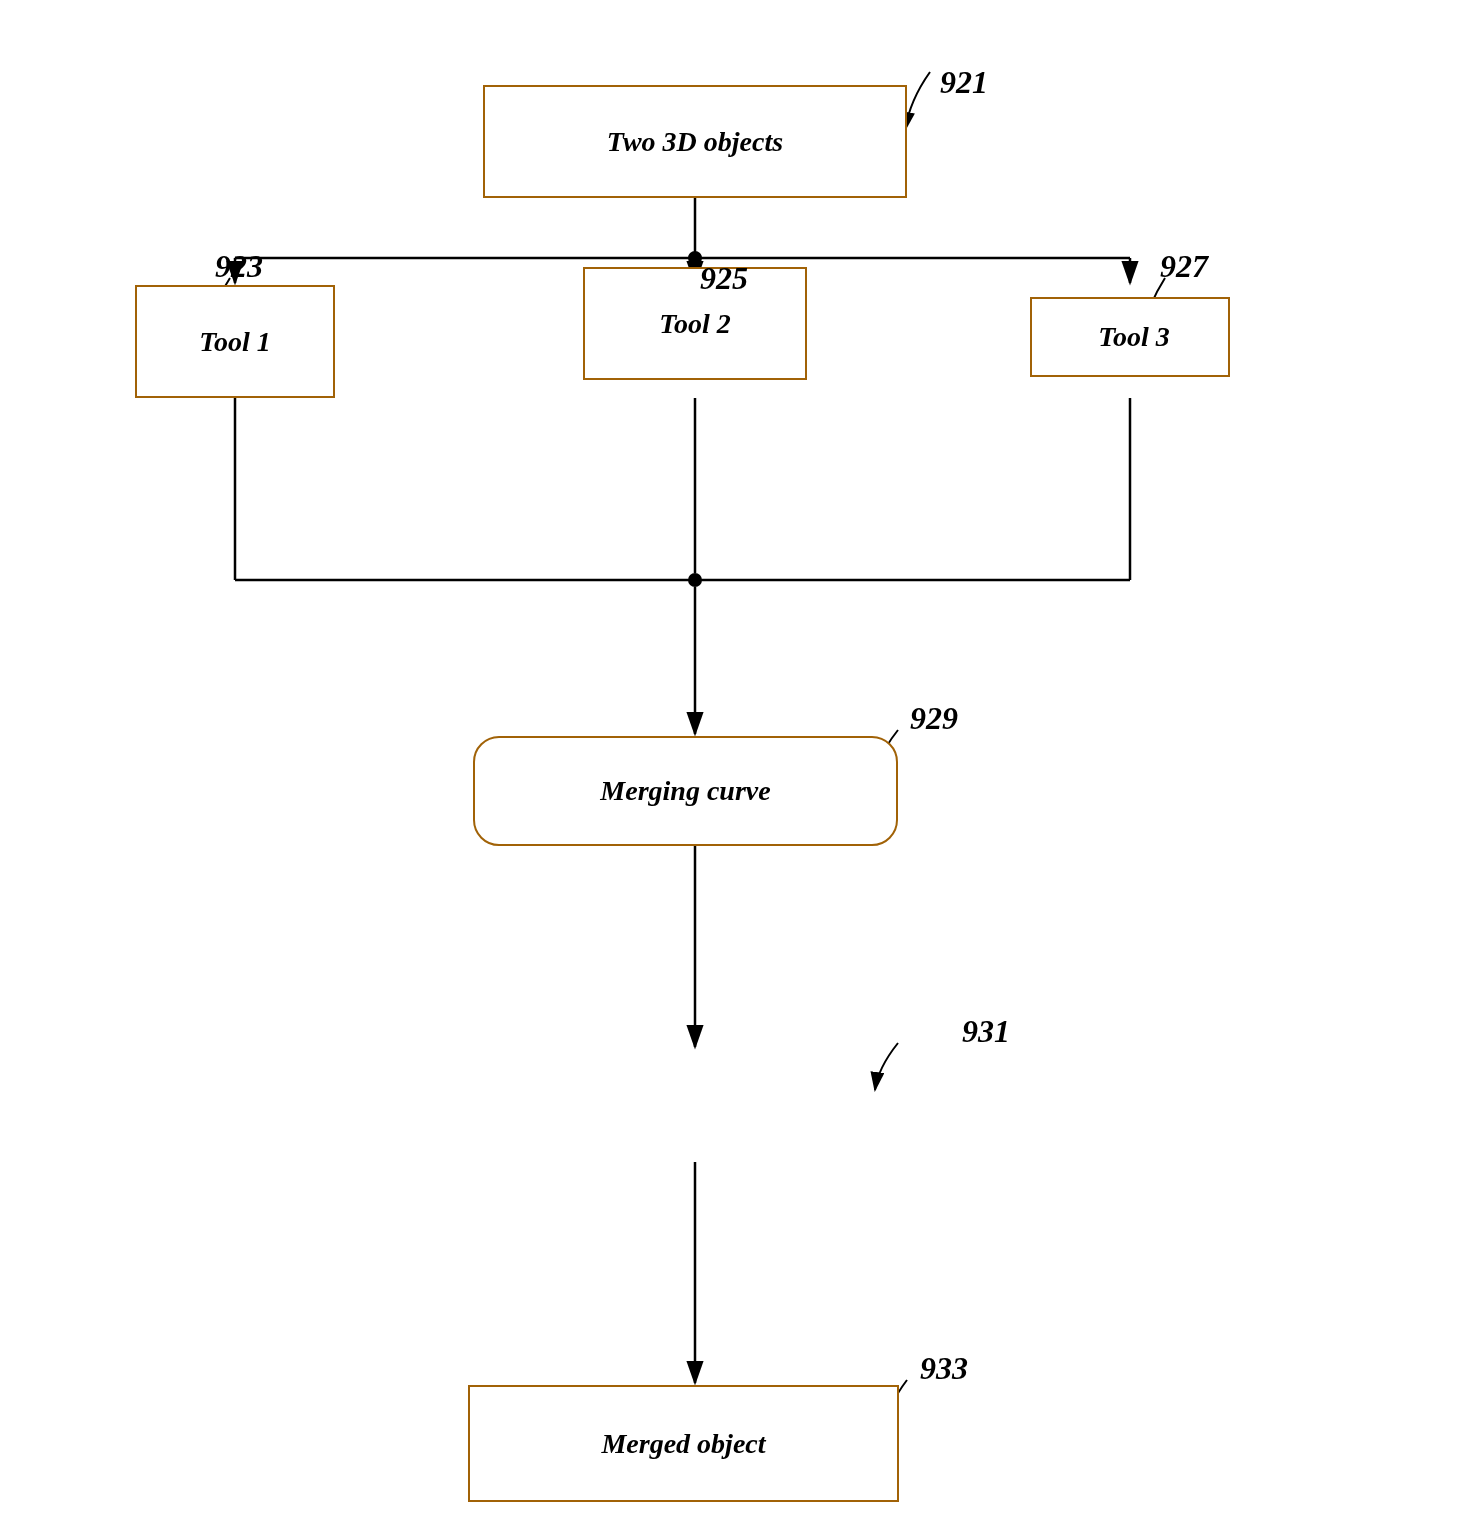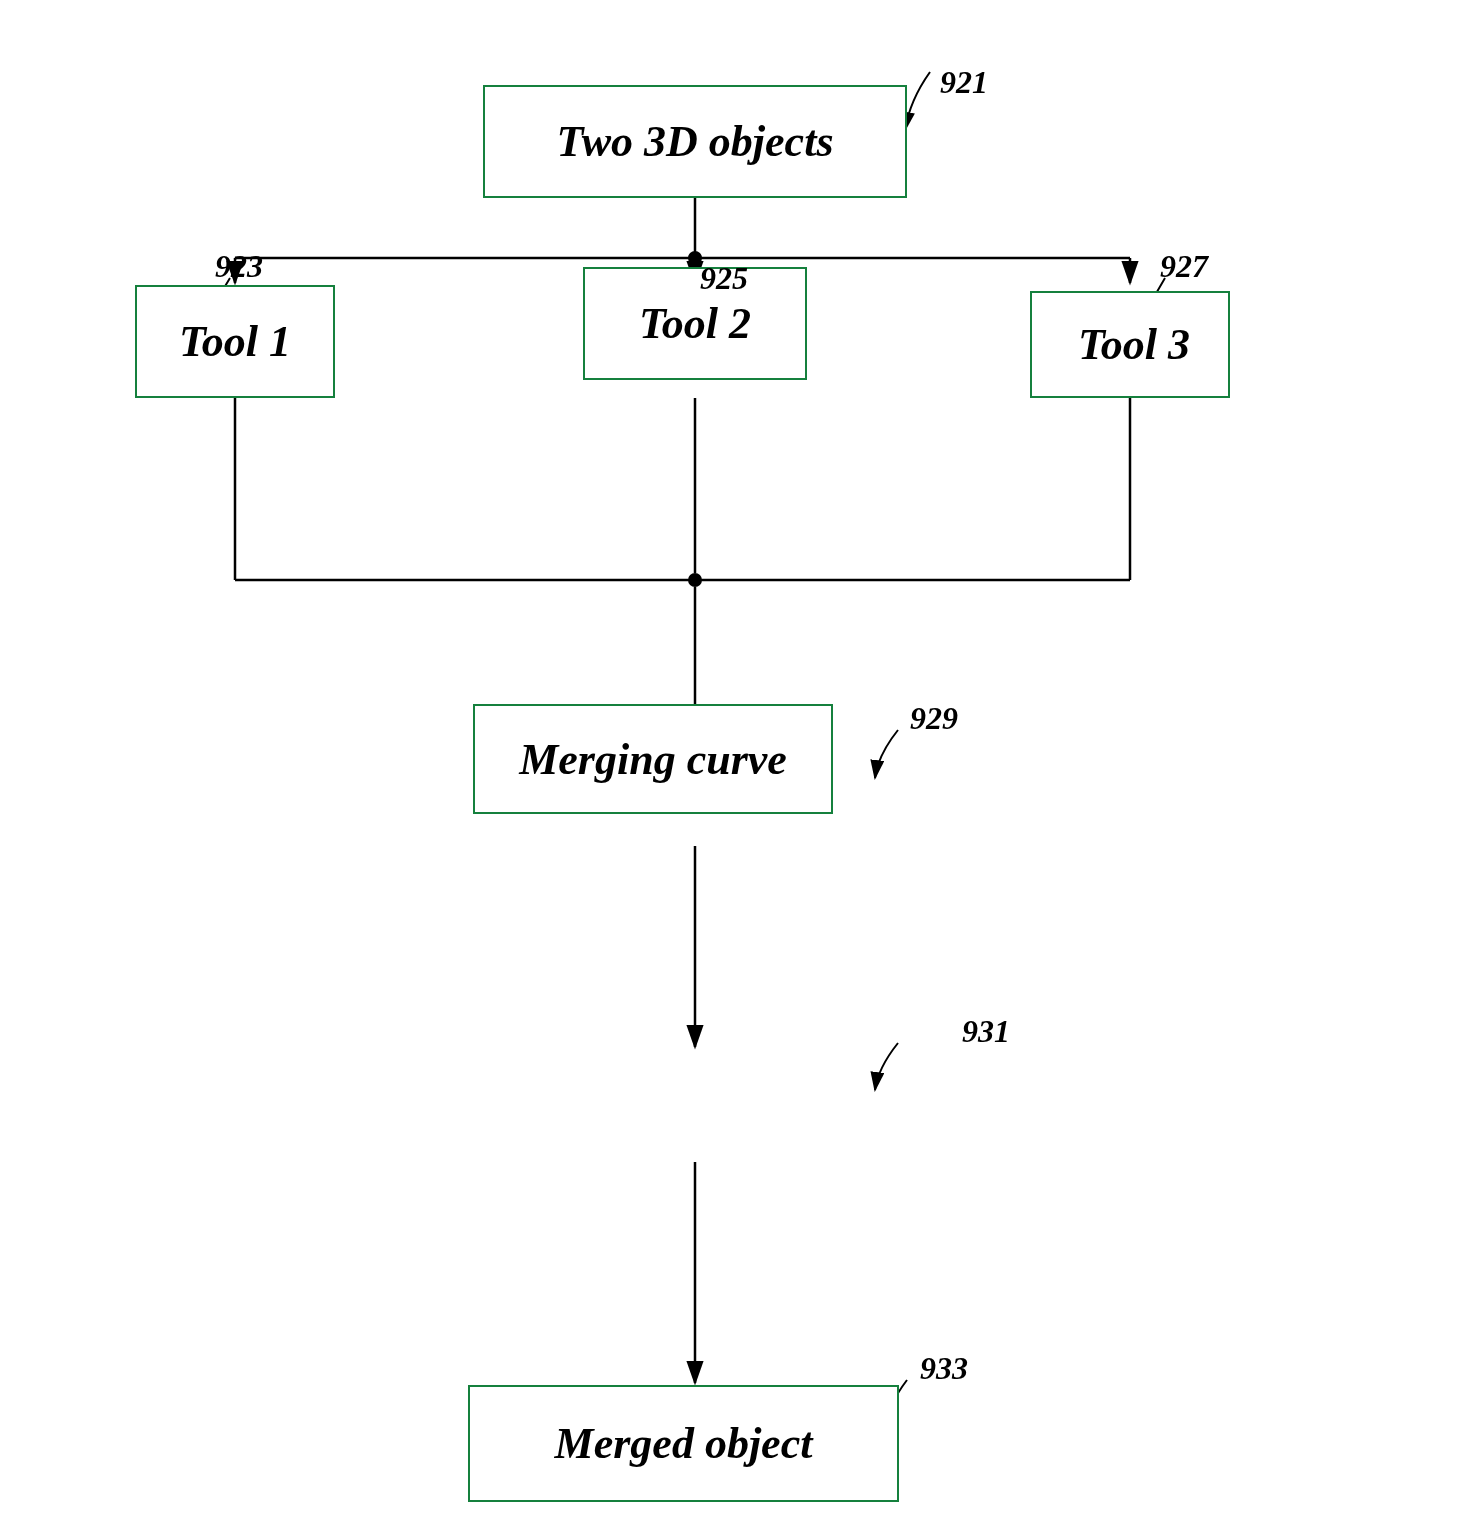--- a/index.html
+++ b/index.html
@@ -13,27 +13,27 @@
     }
 
     .diagram-container {
       position: relative;
       width: 1462px;
       height: 1517px;
     }
 
     .box {
       position: absolute;
-      border: 2px solid #15803d;
+      border: 2px solid #a16207;
       background: #fff;
       display: flex;
       align-items: center;
       justify-content: center;
       font-style: italic;
-      font-size: 44px;
+      font-size: 28px;
       font-weight: bold;
     }
 
     .label {
       position: absolute;
       font-style: italic;
       font-size: 32px;
       font-weight: bold;
     }
 
@@ -110,25 +110,25 @@
   </div>
 
   <div class="box" style="left:135px; top:285px; width:200px; height:113px;">
     <span>Tool 1</span>
   </div>
 
   <div class="box" style="left:583px; top:267px; width:224px; height:113px;">
     <span>Tool 2</span>
   </div>
 
-  <div class="box" style="left:1030px; top:291px; width:200px; height:107px;padding-left:8px;">
+  <div class="box" style="left:1030px; top:297px; width:200px; height:80px;padding-left:8px;">
     <span>Tool 3</span>
   </div>
 
-  <div class="box" style="left:473px; top:704px; width:360px; height:110px;">
+  <div class="box" style="left:473px; top:736px; width:425px; height:110px;border-radius:26px;">
     <span>Merging curve</span>
   </div>
 
 
   <div class="box" style="left:468px; top:1385px; width:431px; height:117px;">
     <span>Merged object</span>
   </div>
 
   <span class="label" style="left:940px; top:40px;margin-top:24px;">921</span>
 

